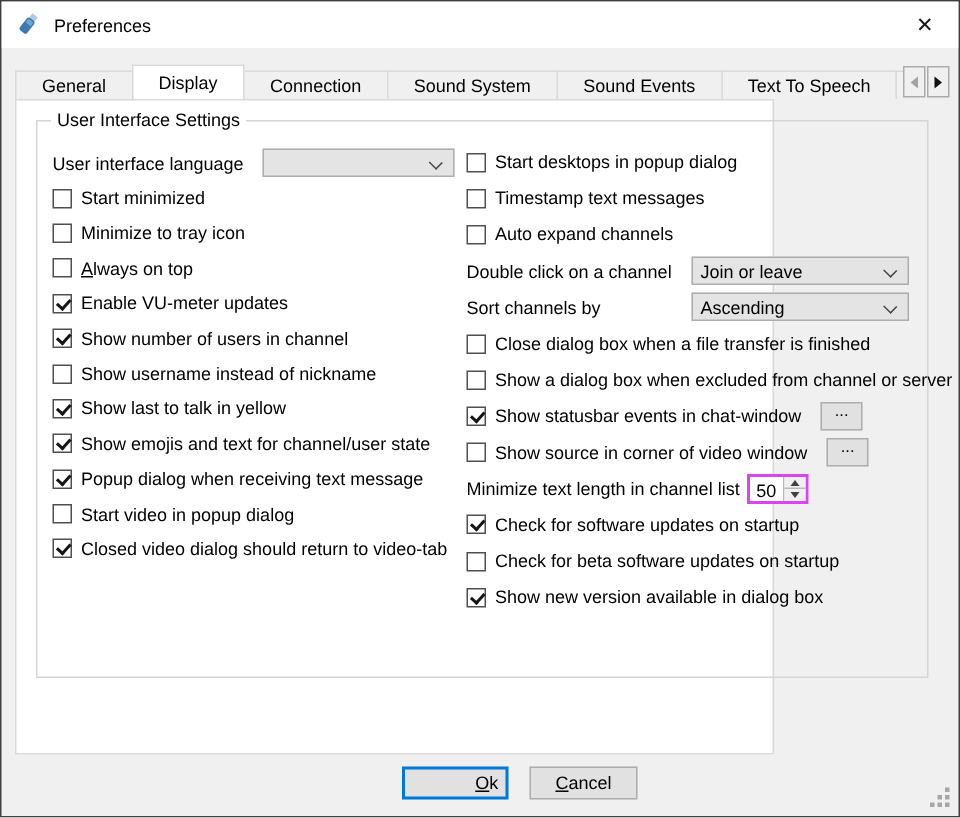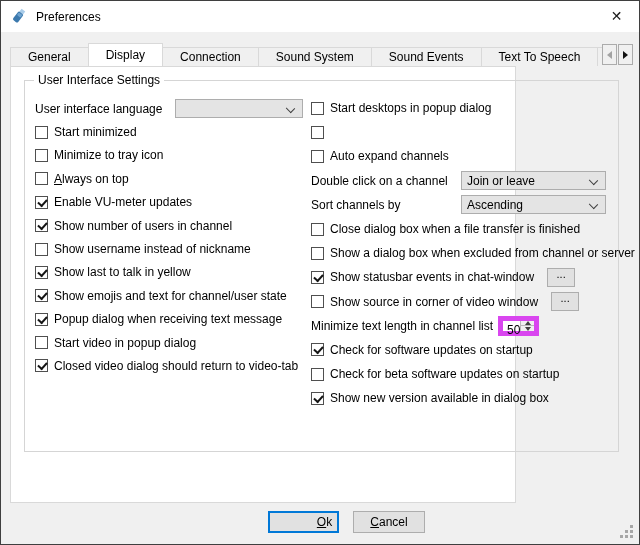--- a/index.html
+++ b/index.html
@@ -114,21 +114,21 @@
   .dots-btn {
     width:28px; height:19px; margin-left:7px;
     background:#e1e1e1; border:1px solid #adadad;
     display:flex; align-items:flex-start; justify-content:center;
     font-size:11px; line-height:10px; flex:none;
   }
 
   
   .spinbox {
     width:41px; height:20px; margin-left:5px; flex:none;
-    border:5px solid #d946ef; background:#ffffff; display:flex;
+    border:2px solid #d946ef; background:#ffffff; display:flex;
   }
   .spin-val { flex:1; padding:2px 0 0 4px; }
   .spin-btns { width:15px; border-left:1px solid #b9b9b9; display:flex; flex-direction:column; }
   .spin-btn { flex:1; background:#f0f0f0; display:flex; align-items:center; justify-content:center; }
   .spin-btn + .spin-btn { border-top:1px solid #b9b9b9; }
   .tri-up   { width:0; height:0; border-left:3px solid transparent; border-right:3px solid transparent; border-bottom:4px solid #404040; }
   .tri-down { width:0; height:0; border-left:3px solid transparent; border-right:3px solid transparent; border-top:4px solid #404040; }
 
   
   .btn {
@@ -243,20 +243,21 @@
         </div>
       </div>
 
       <div class="col-right">
         <div class="row check-row">
           <span class="cb"></span>
           <span class="lbl">Start desktops in popup dialog</span>
         </div>
         <div class="row check-row">
           <span class="cb"></span>
+          <span class="lbl">Timestamp text messages</span>
         </div>
         <div class="row check-row">
           <span class="cb"></span>
           <span class="lbl">Auto expand channels</span>
         </div>
 
         <div class="row">
           <span class="lbl">Double click on a channel</span>
           <div class="combo right-combo">
             <span>Join or leave</span>

